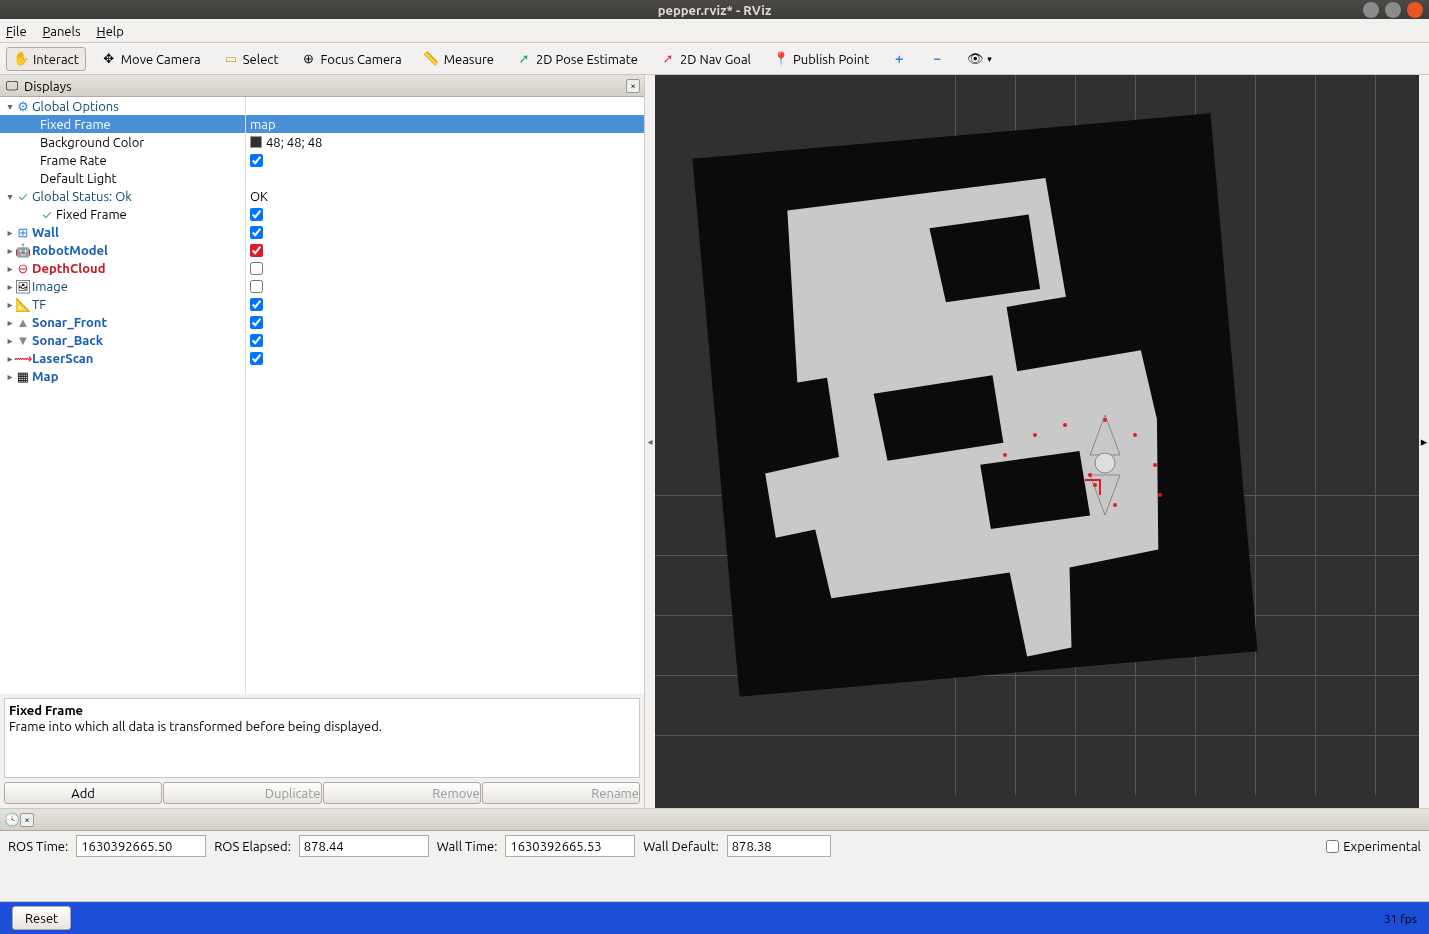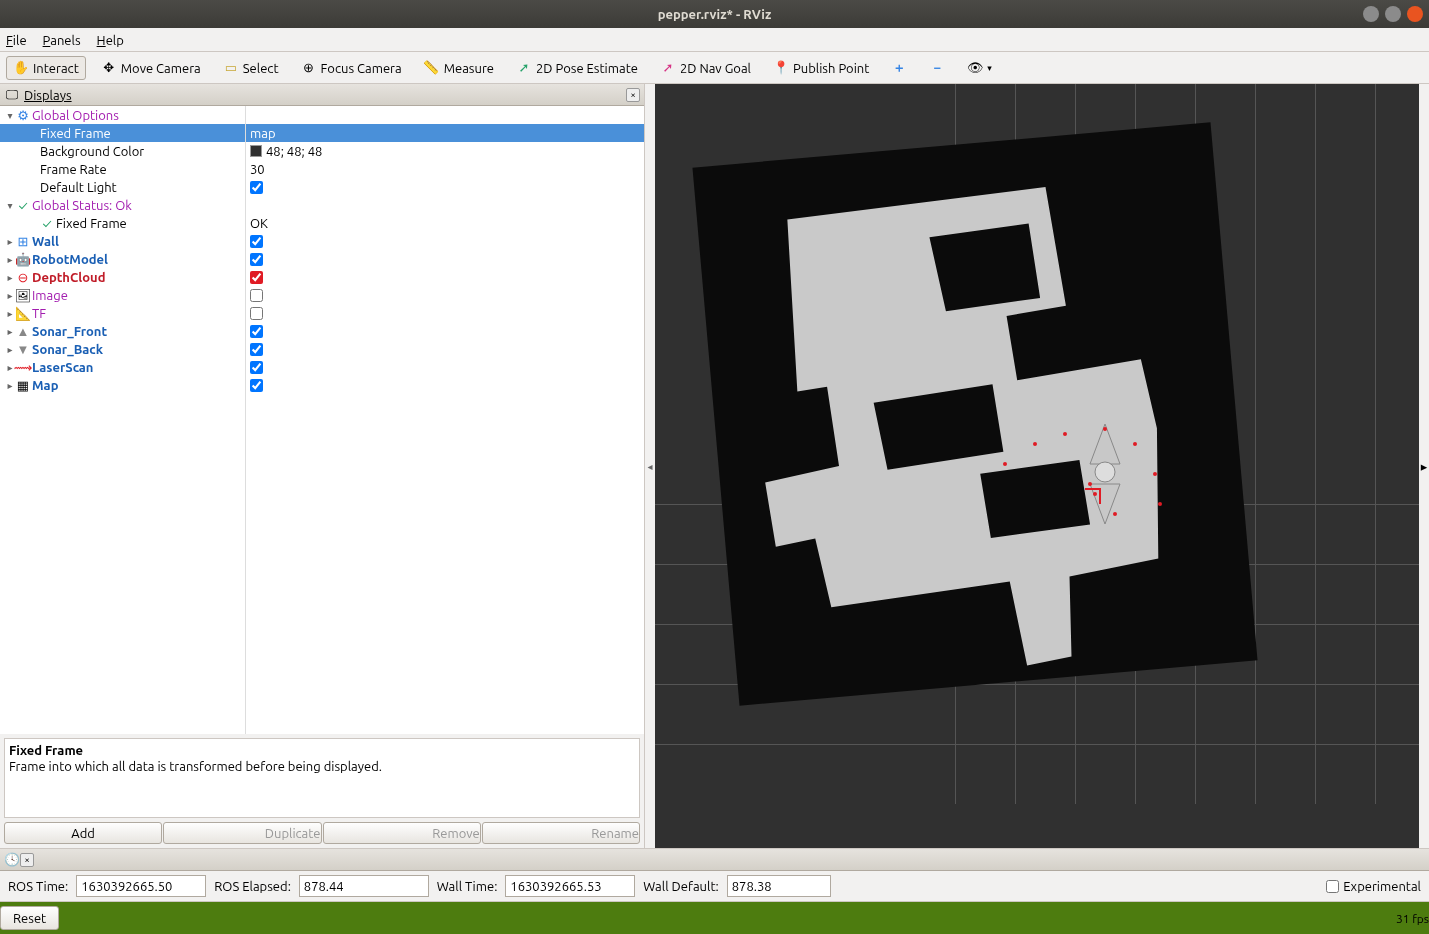--- a/index.html
+++ b/index.html
@@ -1,51 +1,51 @@
 <!DOCTYPE html>
 <html><head>
 <meta charset="utf-8">
 <style>
 * { box-sizing: border-box; margin: 0; padding: 0; font-family: "Ubuntu", "Segoe UI", sans-serif; font-size: 13px; }
 body { background: #f2f1f0; width: 1429px; height: 934px; overflow: hidden; display: flex; flex-direction: column; }
-.titlebar { background: linear-gradient(to bottom, #4b4a46, #3c3b37); height: 28px; display: flex; align-items: center; color: #dfdbd2; position: relative; }
+.titlebar { background: linear-gradient(to bottom, #4b4a46, #3c3b37); height: 19px; display: flex; align-items: center; color: #dfdbd2; position: relative; }
 .titlebar .title { flex: 1; text-align: center; font-weight: bold; font-size: 13px; }
 .window-controls { position: absolute; right: 6px; display: flex; gap: 6px; }
 .window-btn { width: 16px; height: 16px; border-radius: 8px; }
 .min { background: #8b8b8b; }
 .max { background: #8b8b8b; }
 .close { background: #e95420; }
 
 .menubar { background: #f2f1f0; height: 24px; display: flex; align-items: center; padding: 0 6px; gap: 16px; border-bottom: 1px solid #cdc7c2; }
 .menubar span { cursor: default; }
 .menubar span u { text-decoration: underline; }
 
 .toolbar { background: #f2f1f0; height: 32px; display: flex; align-items: center; padding: 2px 6px; gap: 8px; border-bottom: 1px solid #cdc7c2; }
 .tool-btn { display: flex; align-items: center; gap: 4px; padding: 3px 6px; border: 1px solid transparent; border-radius: 3px; cursor: default; }
 .tool-btn.active { border: 1px solid #b0a99f; background: #ece9e5; }
 .tool-icon { width: 16px; height: 16px; display: inline-flex; align-items: center; justify-content: center; }
 
 .main-area { flex: 1; display: flex; position: relative; }
 .panel-displays { width: 645px; display: flex; flex-direction: column; border-right: 1px solid #cdc7c2; }
 .panel-header { background: linear-gradient(to bottom, #e6e3de, #d4d0c8); height: 22px; display: flex; align-items: center; padding: 0 4px; border-bottom: 1px solid #b0a99f; }
-.panel-header .label { flex: 1; font-weight: normal; margin-left: 4px; text-decoration: underline; }
+.panel-header .label { flex: 1; font-weight: normal; margin-left: 4px; }
 .panel-close { width: 14px; height: 14px; border: 1px solid #999; border-radius: 2px; text-align: center; line-height: 12px; font-size: 10px; cursor: default; background: #eee; }
 
 .tree-area { flex: 1; background: #fff; overflow: auto; display: flex; }
 .tree-left { width: 246px; border-right: 1px solid #ddd; }
 .tree-right { flex: 1; }
 .tree-row { height: 18px; display: flex; align-items: center; padding-left: 4px; white-space: nowrap; }
 .tree-row.selected { background: #4a90d9; color: #fff; }
 .indent0 { padding-left: 4px; }
 .indent2 { padding-left: 40px; }
 .arrow { width: 12px; display: inline-block; text-align: center; font-size: 10px; color: #666; }
 .item-icon { width: 14px; height: 14px; display: inline-flex; align-items: center; justify-content: center; margin-right: 2px; }
 .lbl-blue { color: #1a5fb4; font-weight: bold; }
 .lbl-red { color: #c01c28; font-weight: bold; }
-.lbl-black { color: #a21caf; }
+.lbl-black { color: #0c4a6e; }
 .val-cell { padding-left: 4px; }
 .chk { width: 13px; height: 13px; }
 
 .desc-box { height: 80px; background: #fff; border: 1px solid #cdc7c2; margin: 4px; padding: 4px; }
 .desc-box .t { font-weight: bold; margin-bottom: 2px; }
 
 .btn-row { display: flex; gap: 1px; padding: 0 4px 4px 4px; }
 .btn-row button { flex: 1; height: 22px; border: 1px solid #b0a99f; border-radius: 3px; background: linear-gradient(to bottom,#fefefe,#e8e5e0); cursor: default; }
 .btn-row button:disabled { color: #999; text-align: right; }
 
@@ -55,21 +55,21 @@
 .view3d { flex: 1; background: #303030; position: relative; overflow: hidden; }
 .right-handle { width: 10px; background: #f2f1f0; display: flex; align-items: center; justify-content: center; }
 
 .bottom-panel { border-top: 1px solid #cdc7c2; }
 .time-header { background: linear-gradient(to bottom, #e6e3de, #d4d0c8); height: 22px; display: flex; align-items: center; padding: 0 4px; border-bottom: 1px solid #b0a99f; }
 .time-row { display: flex; align-items: center; padding: 4px 8px; gap: 8px; background: #f2f1f0; }
 .time-row input[type=text] { height: 22px; border: 1px solid #b0a99f; padding: 0 4px; background: #fff; }
 .time-row .lbl { white-space: nowrap; }
 .exp { margin-left: auto; display: flex; align-items: center; gap: 4px; }
 
-.footer { display: flex; align-items: center; padding: 4px 0; background: #4d7c0f; border-top: 1px solid #cdc7c2; }
+.footer { display: flex; align-items: center; padding: 4px 12px; background: #1d4ed8; border-top: 1px solid #cdc7c2; margin-top: 40px; }
 .footer button { height: 24px; padding: 0 12px; border: 1px solid #b0a99f; border-radius: 3px; background: linear-gradient(to bottom,#fefefe,#e8e5e0); }
 .footer .fps { margin-left: auto; font-size: 12px; }
 
 
 .map-rect { position: absolute; background: #0b0b0b; transform: rotate(-5deg); }
 .grid-lines { position: absolute; width: 100%; height: 100%; }
 .gline { position: absolute; background: #555; }
 </style>
 </head>
 <body>
@@ -217,23 +217,20 @@
         </div>
       </div>
       <div class="tree-right">
         <div class="tree-row"></div>
         <div class="tree-row selected val-cell">
             <span>map</span>
           </div>
         <div class="tree-row val-cell">
             <span style="width:12px;height:12px;background:#303030;display:inline-block;border:1px solid #999;margin-right:4px"></span>
             <span>48; 48; 48</span>
-          </div>
-        <div class="tree-row val-cell">
-            <span>30</span>
           </div>
         <div class="tree-row val-cell">
             <input class="chk" type="checkbox" checked="" style="">
           </div>
         <div class="tree-row"></div>
         <div class="tree-row val-cell">
             <span>OK</span>
           </div>
         <div class="tree-row val-cell">
             <input class="chk" type="checkbox" checked="" style="">

